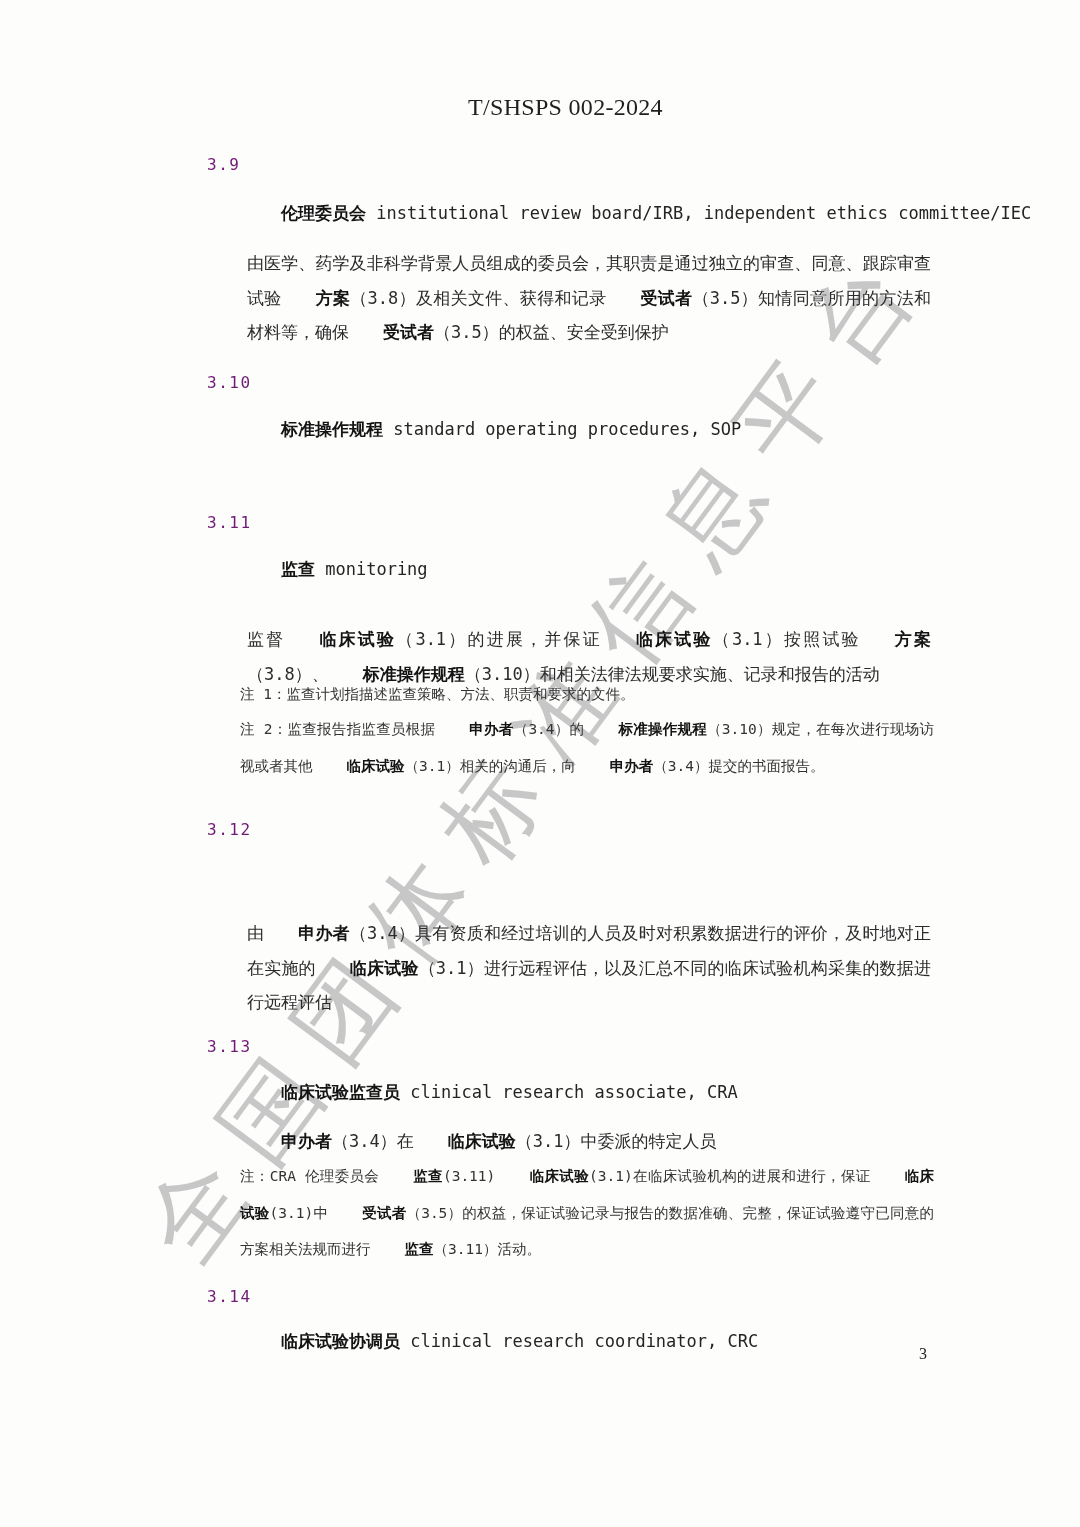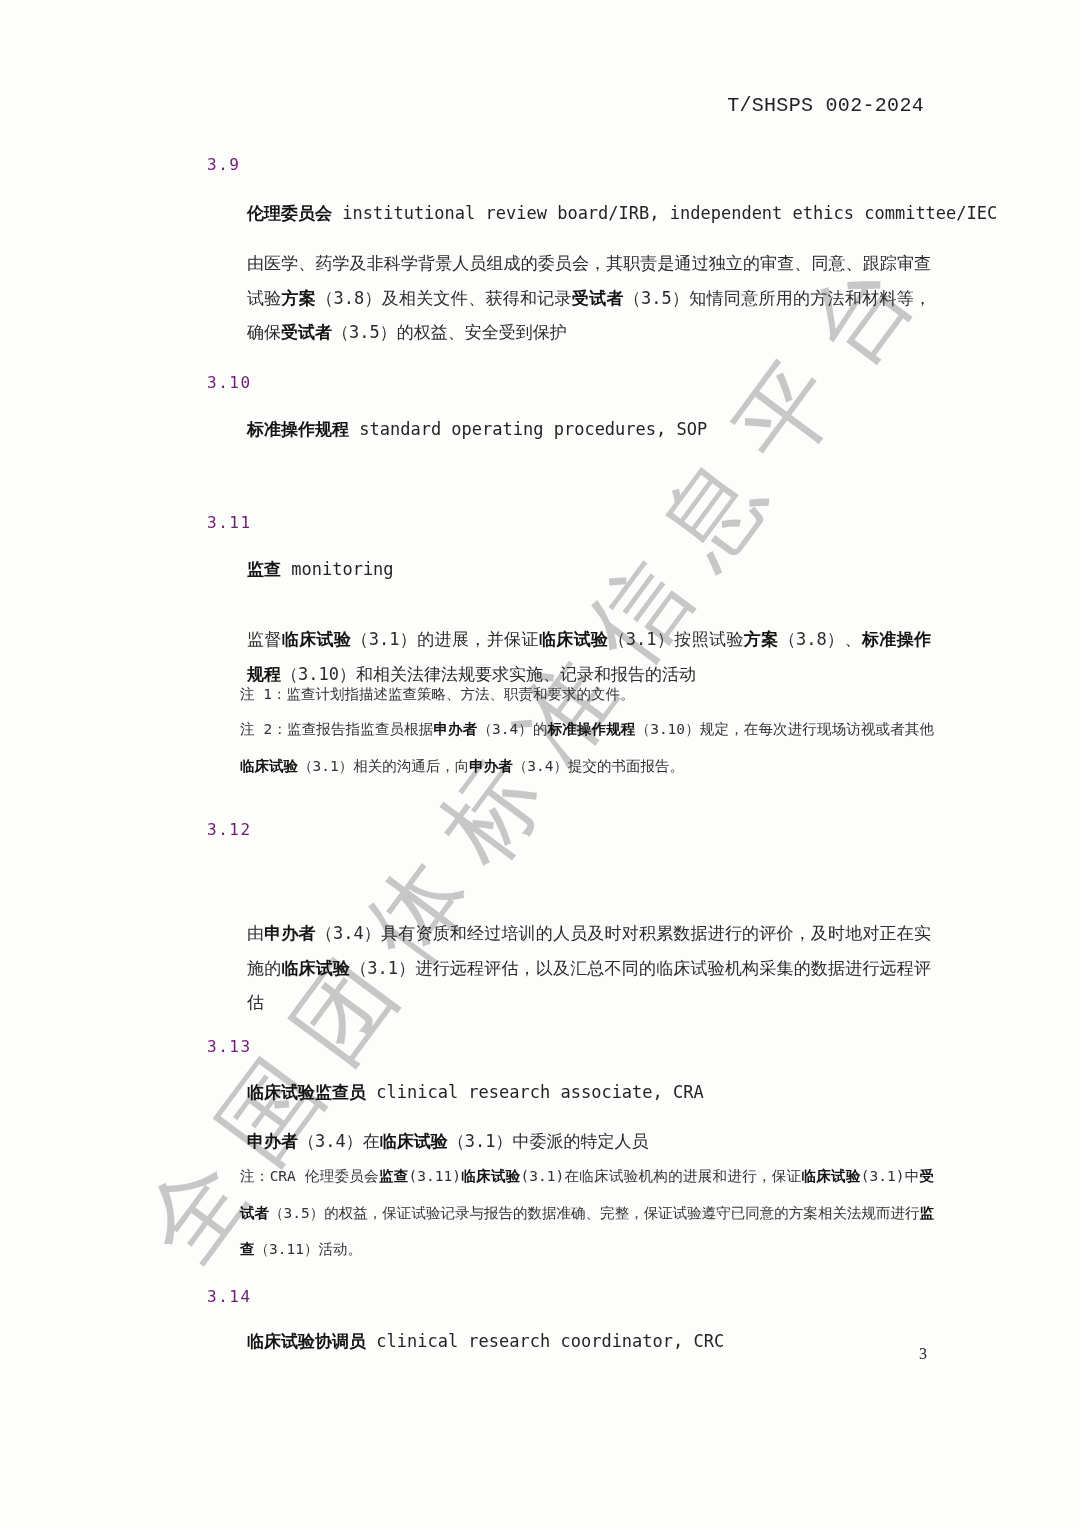--- a/index.html
+++ b/index.html
@@ -7,23 +7,23 @@
     position:relative;
     width:1080px;height:1527px;
     margin:0 auto;
     background:#fdfdfc;
     overflow:hidden;
     font-family:"DejaVu Sans Mono","DejaVu Sans","Liberation Sans",sans-serif;
     color:#2b2b2b;
   }
   .hdr{
     position:absolute;top:94px;left:207px;width:717px;
-    text-align:right;
-    font-family:Liberation Mono, monospace;
-    font-size:20px;color:#1f1f1f;letter-spacing:0.3px;
+    text-align:center;
+    font-family:Liberation Serif, serif;
+    font-size:24px;color:#1f1f1f;letter-spacing:0.3px;
   }
   .wm{
     position:absolute;top:752px;left:538px;
     transform:translate(-50%,-50%) rotate(-53.5deg);
     transform-origin:center;
     white-space:nowrap;
     font-size:96px;letter-spacing:28px;
     color:#c7c7c7;font-weight:400;
     user-select:none;pointer-events:none;
   }
@@ -38,21 +38,21 @@
   .para{
     position:absolute;left:247px;width:684px;
     font-size:17px;line-height:34.5px;
     text-align:justify;color:#2b2b2b;
   }
   .note{
     position:absolute;left:240px;width:694px;
     font-size:14.5px;line-height:36.5px;
     text-align:justify;color:#333;
   }
-  .b{font-weight:bold;color:#141414;}
+  .b{font-weight:bold;color:#141414;margin-left:34px;}
   .pageno{
     position:absolute;top:1345px;left:207px;width:720px;
     text-align:right;
     font-family:"Liberation Serif","DejaVu Serif",serif;
     font-size:16px;color:#222;
   }
   
   #s39-num{top:155px}   #s39-term{top:201px}  #s39-body{top:246px}
   #s310-num{top:373px}  #s310-term{top:417px} #s310-body{top:461px}
   #s311-num{top:513px}  #s311-term{top:557px} #s311-body{top:622px}

